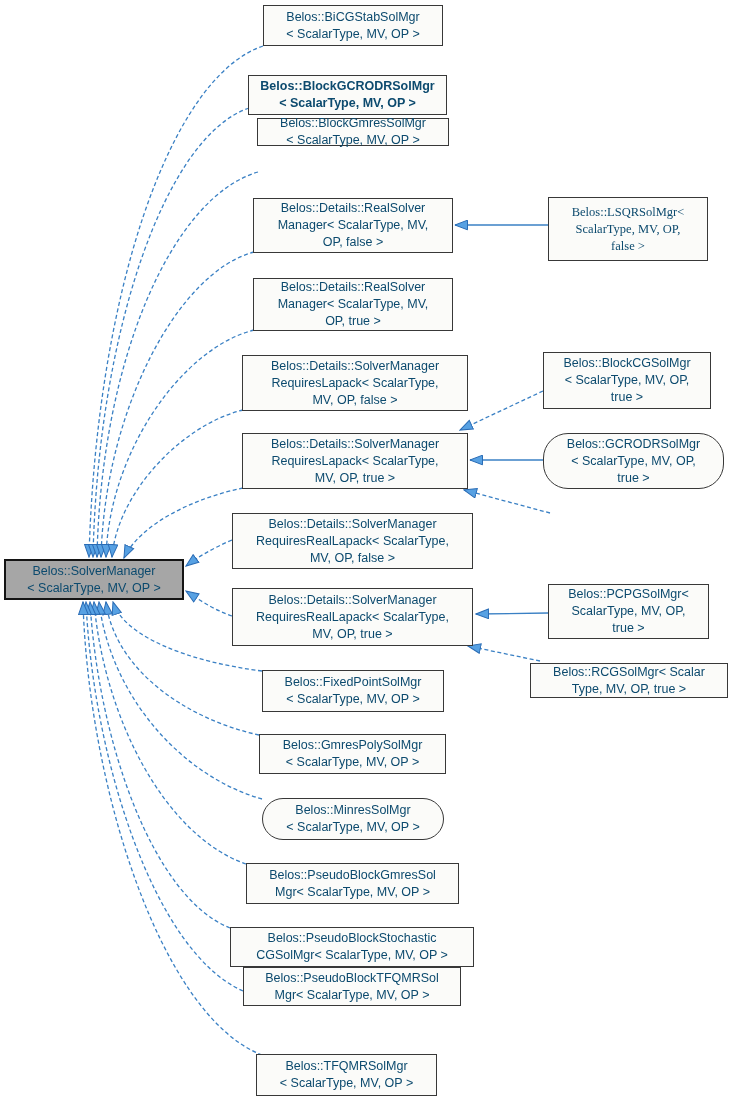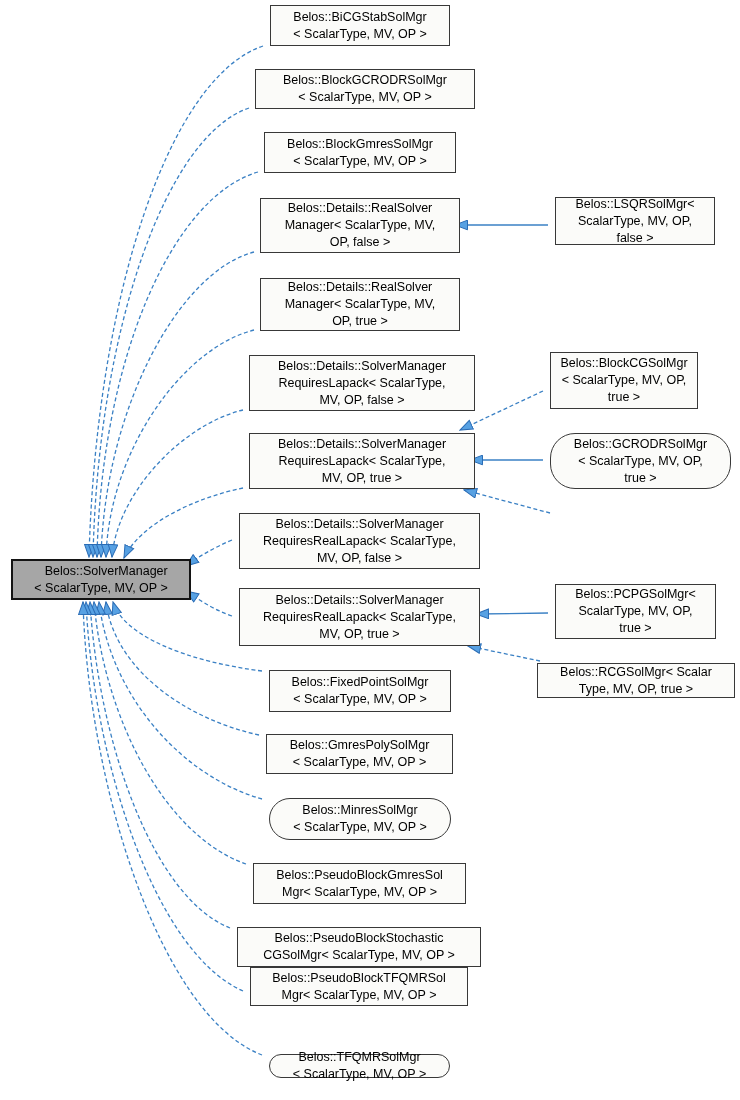--- a/index.html
+++ b/index.html
@@ -15,31 +15,29 @@
   .edge.curve{stroke-dasharray:4 2.6;}
   .node{
     position:absolute;
     box-sizing:border-box;
     background:#fbfbf9;
     border:1px solid #383838;
     display:flex;
     align-items:center;
     justify-content:center;
     text-align:center;
-    color:#000000;
+    color:#0c4a6e;
     font-size:12.5px;
     line-height:17px;
     cursor:pointer;
-    margin-left:7px;
   }
   .node .node-label{white-space:pre-line;}
   .node.base{
     background:#a6a6a6;
     border:2px solid #141414;
-    text-align:right;
   }
 </style>
 </head>
 <body>
 
 <div class="diagram">
 
   <svg class="edges" width="740" height="1100" viewBox="0 0 740 1100">
     <defs>
       <marker id="ah" viewBox="0 0 14 11" refX="13.2" refY="5.5" markerWidth="14" markerHeight="11" markerUnits="userSpaceOnUse" orient="auto">
@@ -77,55 +75,55 @@
   <div class="node base" style="left:4px;top:559px;width:180px;height:41px;">
     <span class="node-label">Belos::SolverManager
 &lt; ScalarType, MV, OP &gt;</span>
   </div>
 
   <div class="node" style="left:263px;top:5px;width:180px;height:41px;">
     <span class="node-label">Belos::BiCGStabSolMgr
 &lt; ScalarType, MV, OP &gt;</span>
   </div>
 
-  <div class="node" style="left:248px;top:69px;width:220px;height:40px;">
+  <div class="node" style="left:248px;top:75px;width:199px;height:40px;font-weight:bold;">
     <span class="node-label">Belos::BlockGCRODRSolMgr
 &lt; ScalarType, MV, OP &gt;</span>
   </div>
 
-  <div class="node" style="left:257px;top:132px;width:192px;height:41px;align-items:center;">
+  <div class="node" style="left:257px;top:118px;width:192px;height:28px;align-items:center;">
     <span class="node-label">Belos::BlockGmresSolMgr
 &lt; ScalarType, MV, OP &gt;</span>
   </div>
 
   <div class="node" style="left:253px;top:198px;width:200px;height:55px;">
     <span class="node-label">Belos::Details::RealSolver
 Manager&lt; ScalarType, MV,
 OP, false &gt;</span>
   </div>
 
-  <div class="node" style="left:548px;top:197px;width:160px;height:48px;">
+  <div class="node" style="left:548px;top:197px;width:160px;height:64px;font-family:Liberation Serif, serif;">
     <span class="node-label">Belos::LSQRSolMgr&lt;
 ScalarType, MV, OP,
 false &gt;</span>
   </div>
 
   <div class="node" style="left:253px;top:278px;width:200px;height:53px;">
     <span class="node-label">Belos::Details::RealSolver
 Manager&lt; ScalarType, MV,
 OP, true &gt;</span>
   </div>
 
   <div class="node" style="left:242px;top:355px;width:226px;height:56px;">
     <span class="node-label">Belos::Details::SolverManager
 RequiresLapack&lt; ScalarType,
 MV, OP, false &gt;</span>
   </div>
 
-  <div class="node" style="left:543px;top:352px;width:148px;height:57px;">
+  <div class="node" style="left:543px;top:352px;width:168px;height:57px;">
     <span class="node-label">Belos::BlockCGSolMgr
 &lt; ScalarType, MV, OP,
 true &gt;</span>
   </div>
 
   <div class="node" style="left:242px;top:433px;width:226px;height:56px;">
     <span class="node-label">Belos::Details::SolverManager
 RequiresLapack&lt; ScalarType,
 MV, OP, true &gt;</span>
   </div>
@@ -183,18 +181,18 @@
   <div class="node" style="left:230px;top:927px;width:244px;height:40px;">
     <span class="node-label">Belos::PseudoBlockStochastic
 CGSolMgr&lt; ScalarType, MV, OP &gt;</span>
   </div>
 
   <div class="node" style="left:243px;top:967px;width:218px;height:39px;">
     <span class="node-label">Belos::PseudoBlockTFQMRSol
 Mgr&lt; ScalarType, MV, OP &gt;</span>
   </div>
 
-  <div class="node" style="left:262px;top:1054px;width:181px;height:24px;border-radius:17px;">
+  <div class="node" style="left:256px;top:1054px;width:181px;height:42px;">
     <span class="node-label">Belos::TFQMRSolMgr
 &lt; ScalarType, MV, OP &gt;</span>
   </div>
 
 </div>
 
 </body></html>

